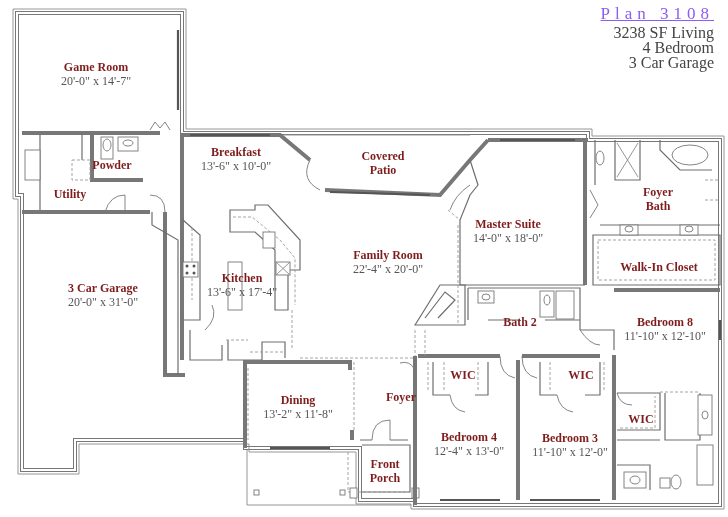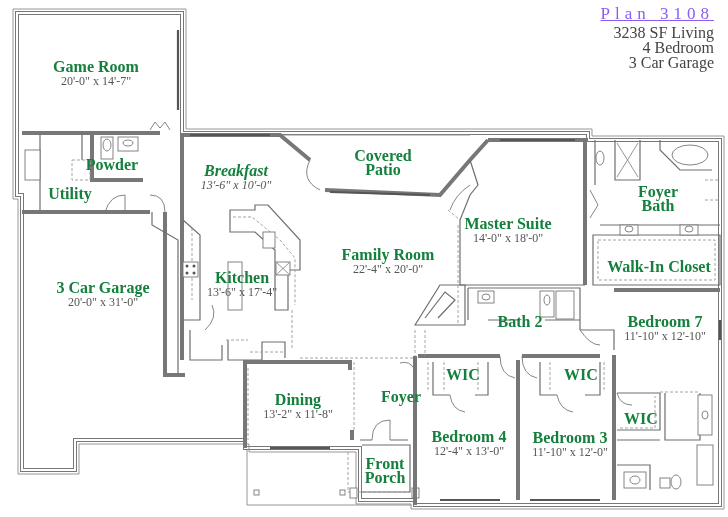--- a/index.html
+++ b/index.html
@@ -10,21 +10,21 @@
   .wallin { fill: none; stroke: #fff; stroke-width: 2; }
   .thin { fill: none; stroke: #8a8a8a; stroke-width: 0.9; }
   .dash { fill: none; stroke: #9a9a9a; stroke-width: 0.9; stroke-dasharray: 3 2; }
   .win { stroke: #555; stroke-width: 2.2; }
   .door { fill: none; stroke: #777; stroke-width: 0.9; }
   .fix { fill: #fff; stroke: #777; stroke-width: 0.9; }
   .plan-info { position: absolute; right: 14px; top: 4px; text-align: right; color: #444; }
   .plan-title { font-size: 17px; letter-spacing: 5px; text-decoration: underline; color: #8b5cf6; margin-bottom: 1px; }
   .plan-line { font-size: 16px; line-height: 15px; }
   .room { position: absolute; text-align: center; transform: translate(-50%, 0); white-space: nowrap; }
-  .room .rn { font-size: 16px; font-weight: bold; color: #15803d; line-height: 14px; }
+  .room .rn { font-size: 12px; font-weight: bold; color: #7f1d1d; line-height: 14px; }
   .room .rd { font-size: 12px; color: #555; line-height: 14px; }
 </style>
 </head>
 <body>
 
 <svg width="728" height="517" viewBox="0 0 728 517">
 
   <g>
 
     <path class="wallw" d="M17,13 L182,13 L182,133 L588,133 L588,140 L720,140 L720,505 L415,505 L415,500 L360,500 L360,448 L245,448 L245,440 L75,440 L75,470 L22,470 L22,195 L17,195 Z"></path>
@@ -188,21 +188,21 @@
     <div class="room" style="left: 96px; top: 60px;">
       <div class="rn">Game Room</div>
       <div class="rd">20'-0" x 14'-7"</div>
     </div>
     <div class="room" style="left: 112px; top: 158px;">
       <div class="rn">Powder</div>
     </div>
     <div class="room" style="left: 70px; top: 187px;">
       <div class="rn">Utility</div>
     </div>
-    <div class="room" style="left: 236px; top: 164px; font-style: italic;">
+    <div class="room" style="left: 236px; top: 145px;">
       <div class="rn">Breakfast</div>
       <div class="rd">13'-6" x 10'-0"</div>
     </div>
     <div class="room" style="left: 383px; top: 149px;">
       <div class="rn">Covered</div>
       <div class="rn">Patio</div>
     </div>
     <div class="room" style="left: 242px; top: 271px;">
       <div class="rn">Kitchen</div>
       <div class="rd">13'-6" x 17'-4"</div>
@@ -223,21 +223,21 @@
       <div class="rn">Walk-In Closet</div>
     </div>
     <div class="room" style="left: 103px; top: 281px;">
       <div class="rn">3 Car Garage</div>
       <div class="rd">20'-0" x 31'-0"</div>
     </div>
     <div class="room" style="left: 520px; top: 315px;">
       <div class="rn">Bath 2</div>
     </div>
     <div class="room" style="left: 665px; top: 315px;">
-      <div class="rn">Bedroom 7</div>
+      <div class="rn">Bedroom 8</div>
       <div class="rd">11'-10" x 12'-10"</div>
     </div>
     <div class="room" style="left: 298px; top: 393px;">
       <div class="rn">Dining</div>
       <div class="rd">13'-2" x 11'-8"</div>
     </div>
     <div class="room" style="left: 401px; top: 390px; text-align: center;">
       <div class="rn">Foyer</div>
     </div>
     <div class="room" style="left: 463px; top: 368px;">

